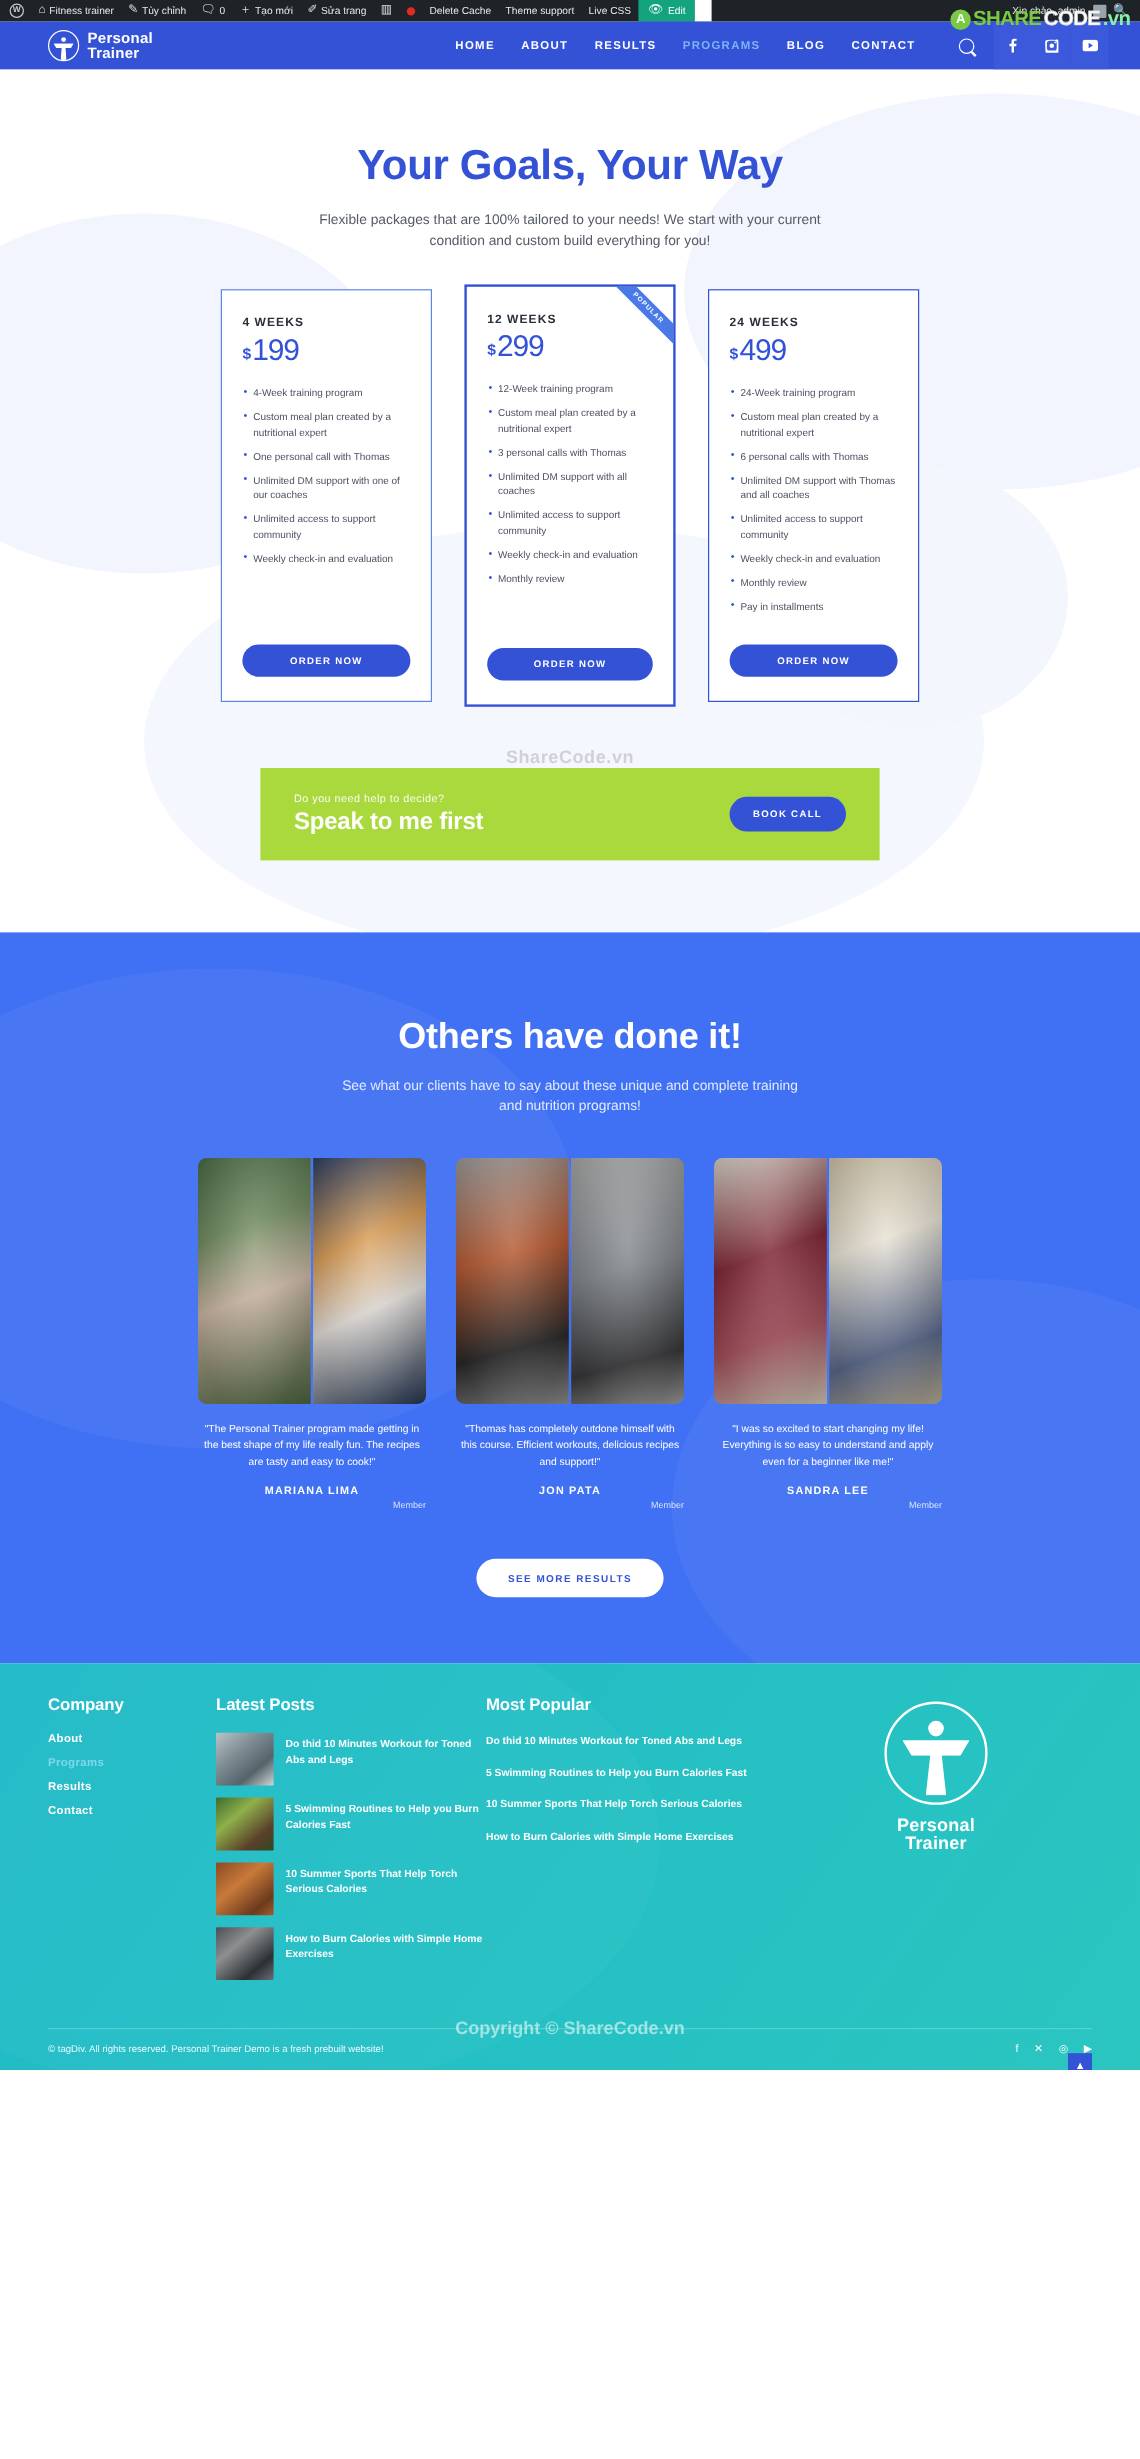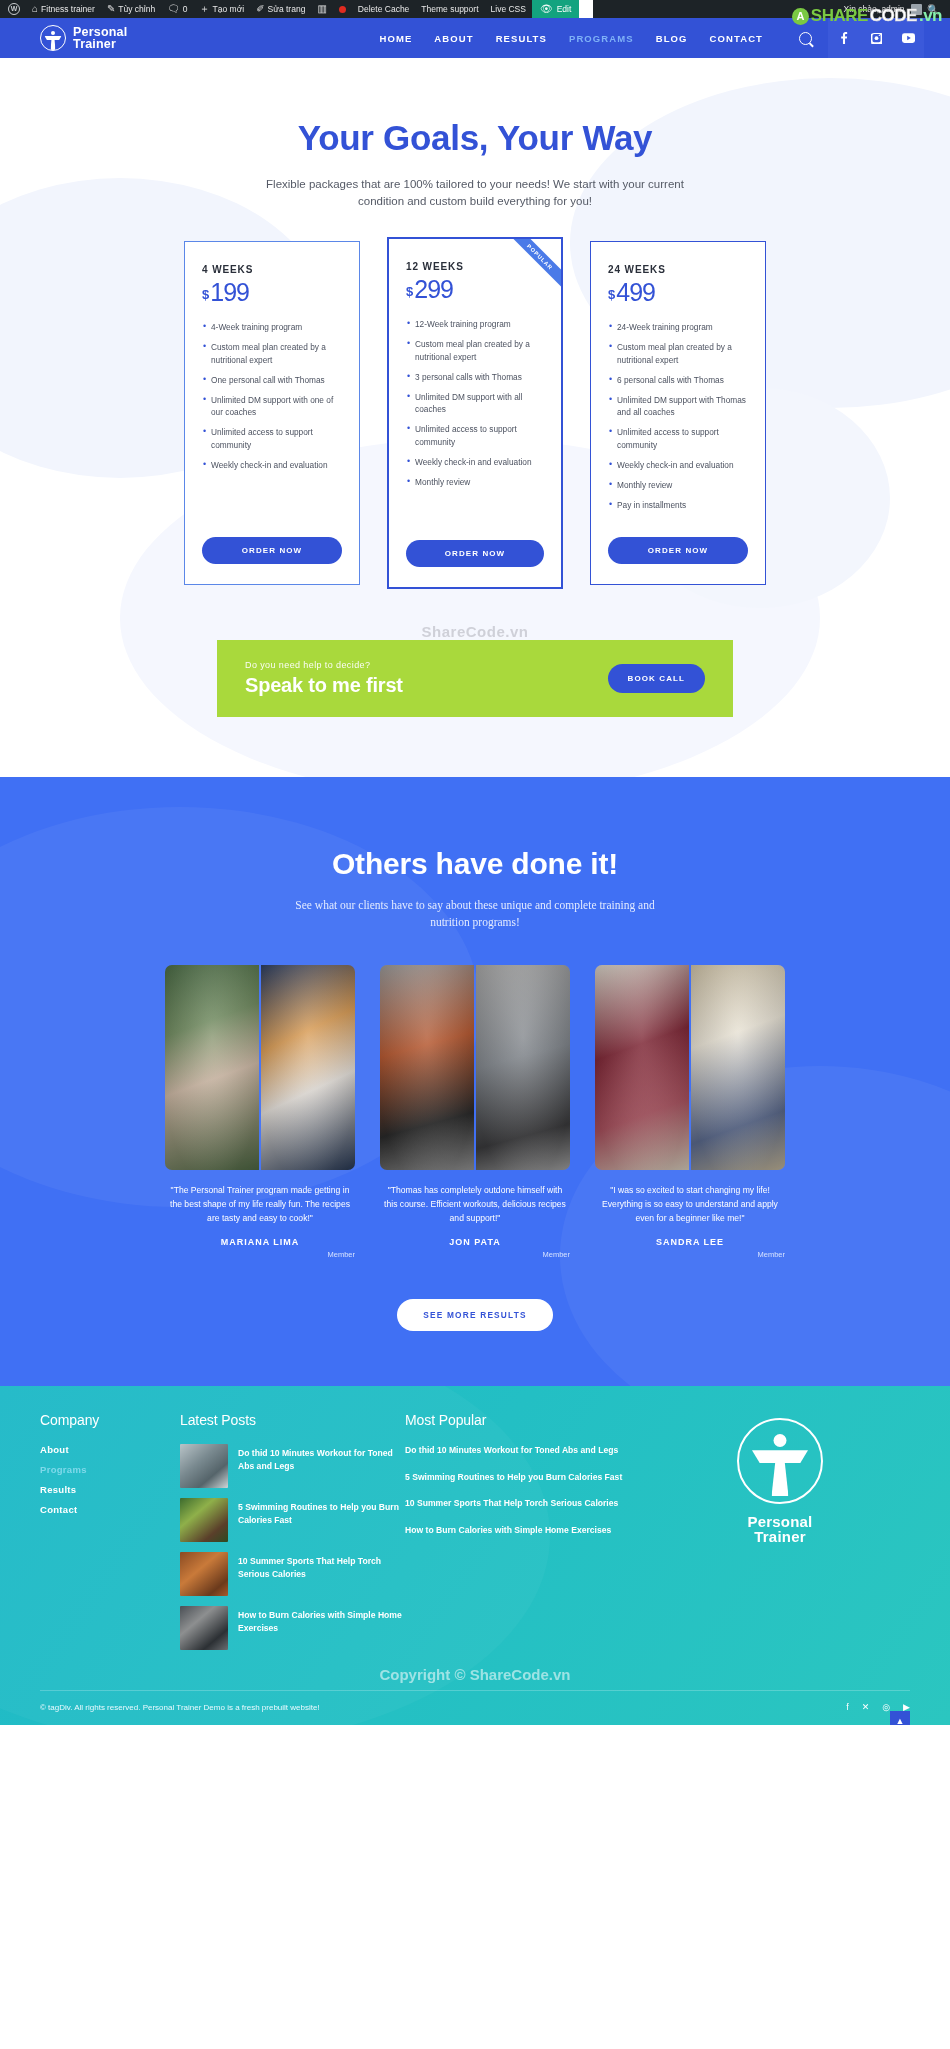--- a/index.html
+++ b/index.html
@@ -259,21 +259,21 @@
     content: ""; position: absolute; width: 520px; height: 380px;
     background: rgba(255,255,255,.05); border-radius: 50%;
     right: -130px; bottom: -60px;
   }
   .testi-title {
     text-align: center; color: #fff; font-size: 30px;
     font-weight: bold; margin-bottom: 16px; letter-spacing: -.2px;
   }
   .testi-sub {
     text-align: center; color: #e3ebff; font-size: 11.5px;
-    line-height: 1.5; max-width: 400px; margin: 16px auto 34px; font-family: Liberation Serif, serif;
+    line-height: 1.5; max-width: 400px; margin: 16px auto 34px;
   }
   .testi-grid {
     display: flex; justify-content: center; gap: 25px;
     position: relative; z-index: 3;
   }
   .testi-card { width: 190px; }
   .testi-imgs {
     display: flex; gap: 2px; height: 205px;
     border-radius: 7px; overflow: hidden; margin-bottom: 14px;
   }
@@ -319,21 +319,21 @@
   }
   .footer-cols {
     display: flex; position: relative; z-index: 3;
     gap: 0; align-items: flex-start;
   }
   .fcol-company { width: 140px; }
   .fcol-latest { width: 225px; }
   .fcol-popular { width: 245px; }
   .fcol-logo { flex: 1; display: flex; flex-direction: column; align-items: center; padding-top: 6px;}
   .fcol-title {
-    color: #fff; font-size: 14px; font-weight: normal;
+    color: #fff; font-size: 14px; font-weight: bold;
     margin-bottom: 16px; letter-spacing: -.1px;
   }
   .fnav a {
     display: block; color: #fff; font-size: 9.5px; font-weight: bold;
     text-decoration: none; margin-bottom: 9px; letter-spacing: .3px;
   }
   .fnav a.active { color: #7fd9ea; }
   .post-item { display: flex; gap: 10px; margin-bottom: 10px; }
   .post-thumb {
     width: 48px; height: 44px; flex: none; border-radius: 1px;
@@ -375,21 +375,21 @@
   .copyright { color: #eafaff; font-size: 8px; }
   .fsocial { margin-left: auto; display: flex; gap: 13px; align-items: center; }
   .fsocial span { color: #fff; font-size: 9px; }
   .to-top {
     position: absolute; right: 0; bottom: -6px;
     width: 20px; height: 20px; background: #3352d6;
     color: #fff; display: flex; align-items: center; justify-content: center;
     font-size: 9px;
   }
   .copy-wm {
-    position: absolute; left: 0; right: 0; bottom: 42px;
+    position: absolute; left: 0; right: 0; bottom: 26px;
     text-align: center; color: rgba(255,255,255,.55);
     font-size: 15px; font-weight: bold; z-index: 4; pointer-events: none;
   }
 </style>
 </head>
 <body>
 
 <div class="wp-adminbar">
   <div class="ab-item first">
     <span class="ab-wp-logo"></span>

